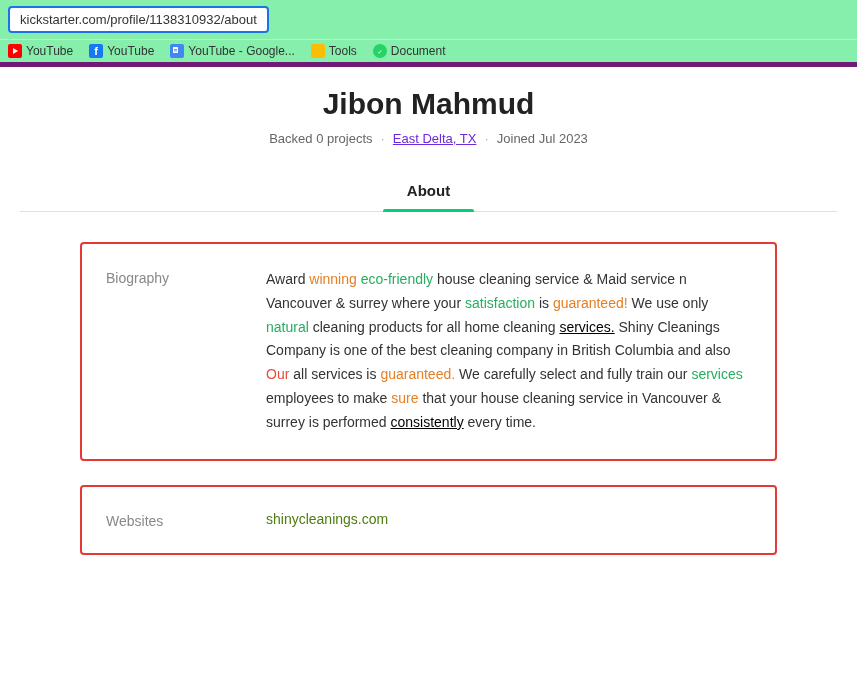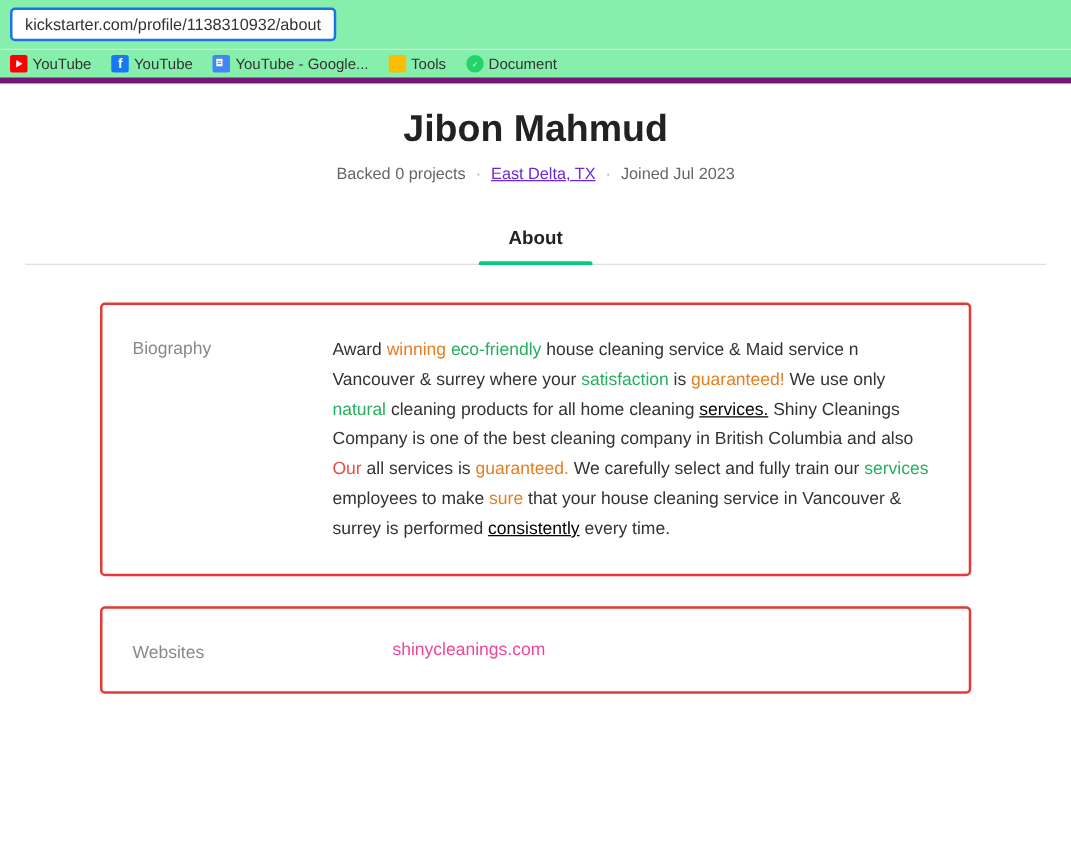--- a/index.html
+++ b/index.html
@@ -85,21 +85,21 @@
       color: #333;
       flex: 1;
     }
     
     .word-orange { color: #e67e22; }
     .word-green { color: #27ae60; }
     .word-blue { color: #000000; text-decoration: underline; }
     .word-red { color: #e74c3c; }
 
     
-    .website-link { color: #ec4899; text-decoration: none; font-size: 14px; margin-left: 48px; }
+    .website-link { color: #4d7c0f; text-decoration: none; font-size: 14px; }
   </style>
 </head>
 <body>
 
 <div class="browser-chrome">
   <div class="url-bar-row">
     <div class="url-bar">kickstarter.com/profile/1138310932/about</div>
   </div>
   <div class="bookmarks-bar">
     <div class="bookmark-item">

